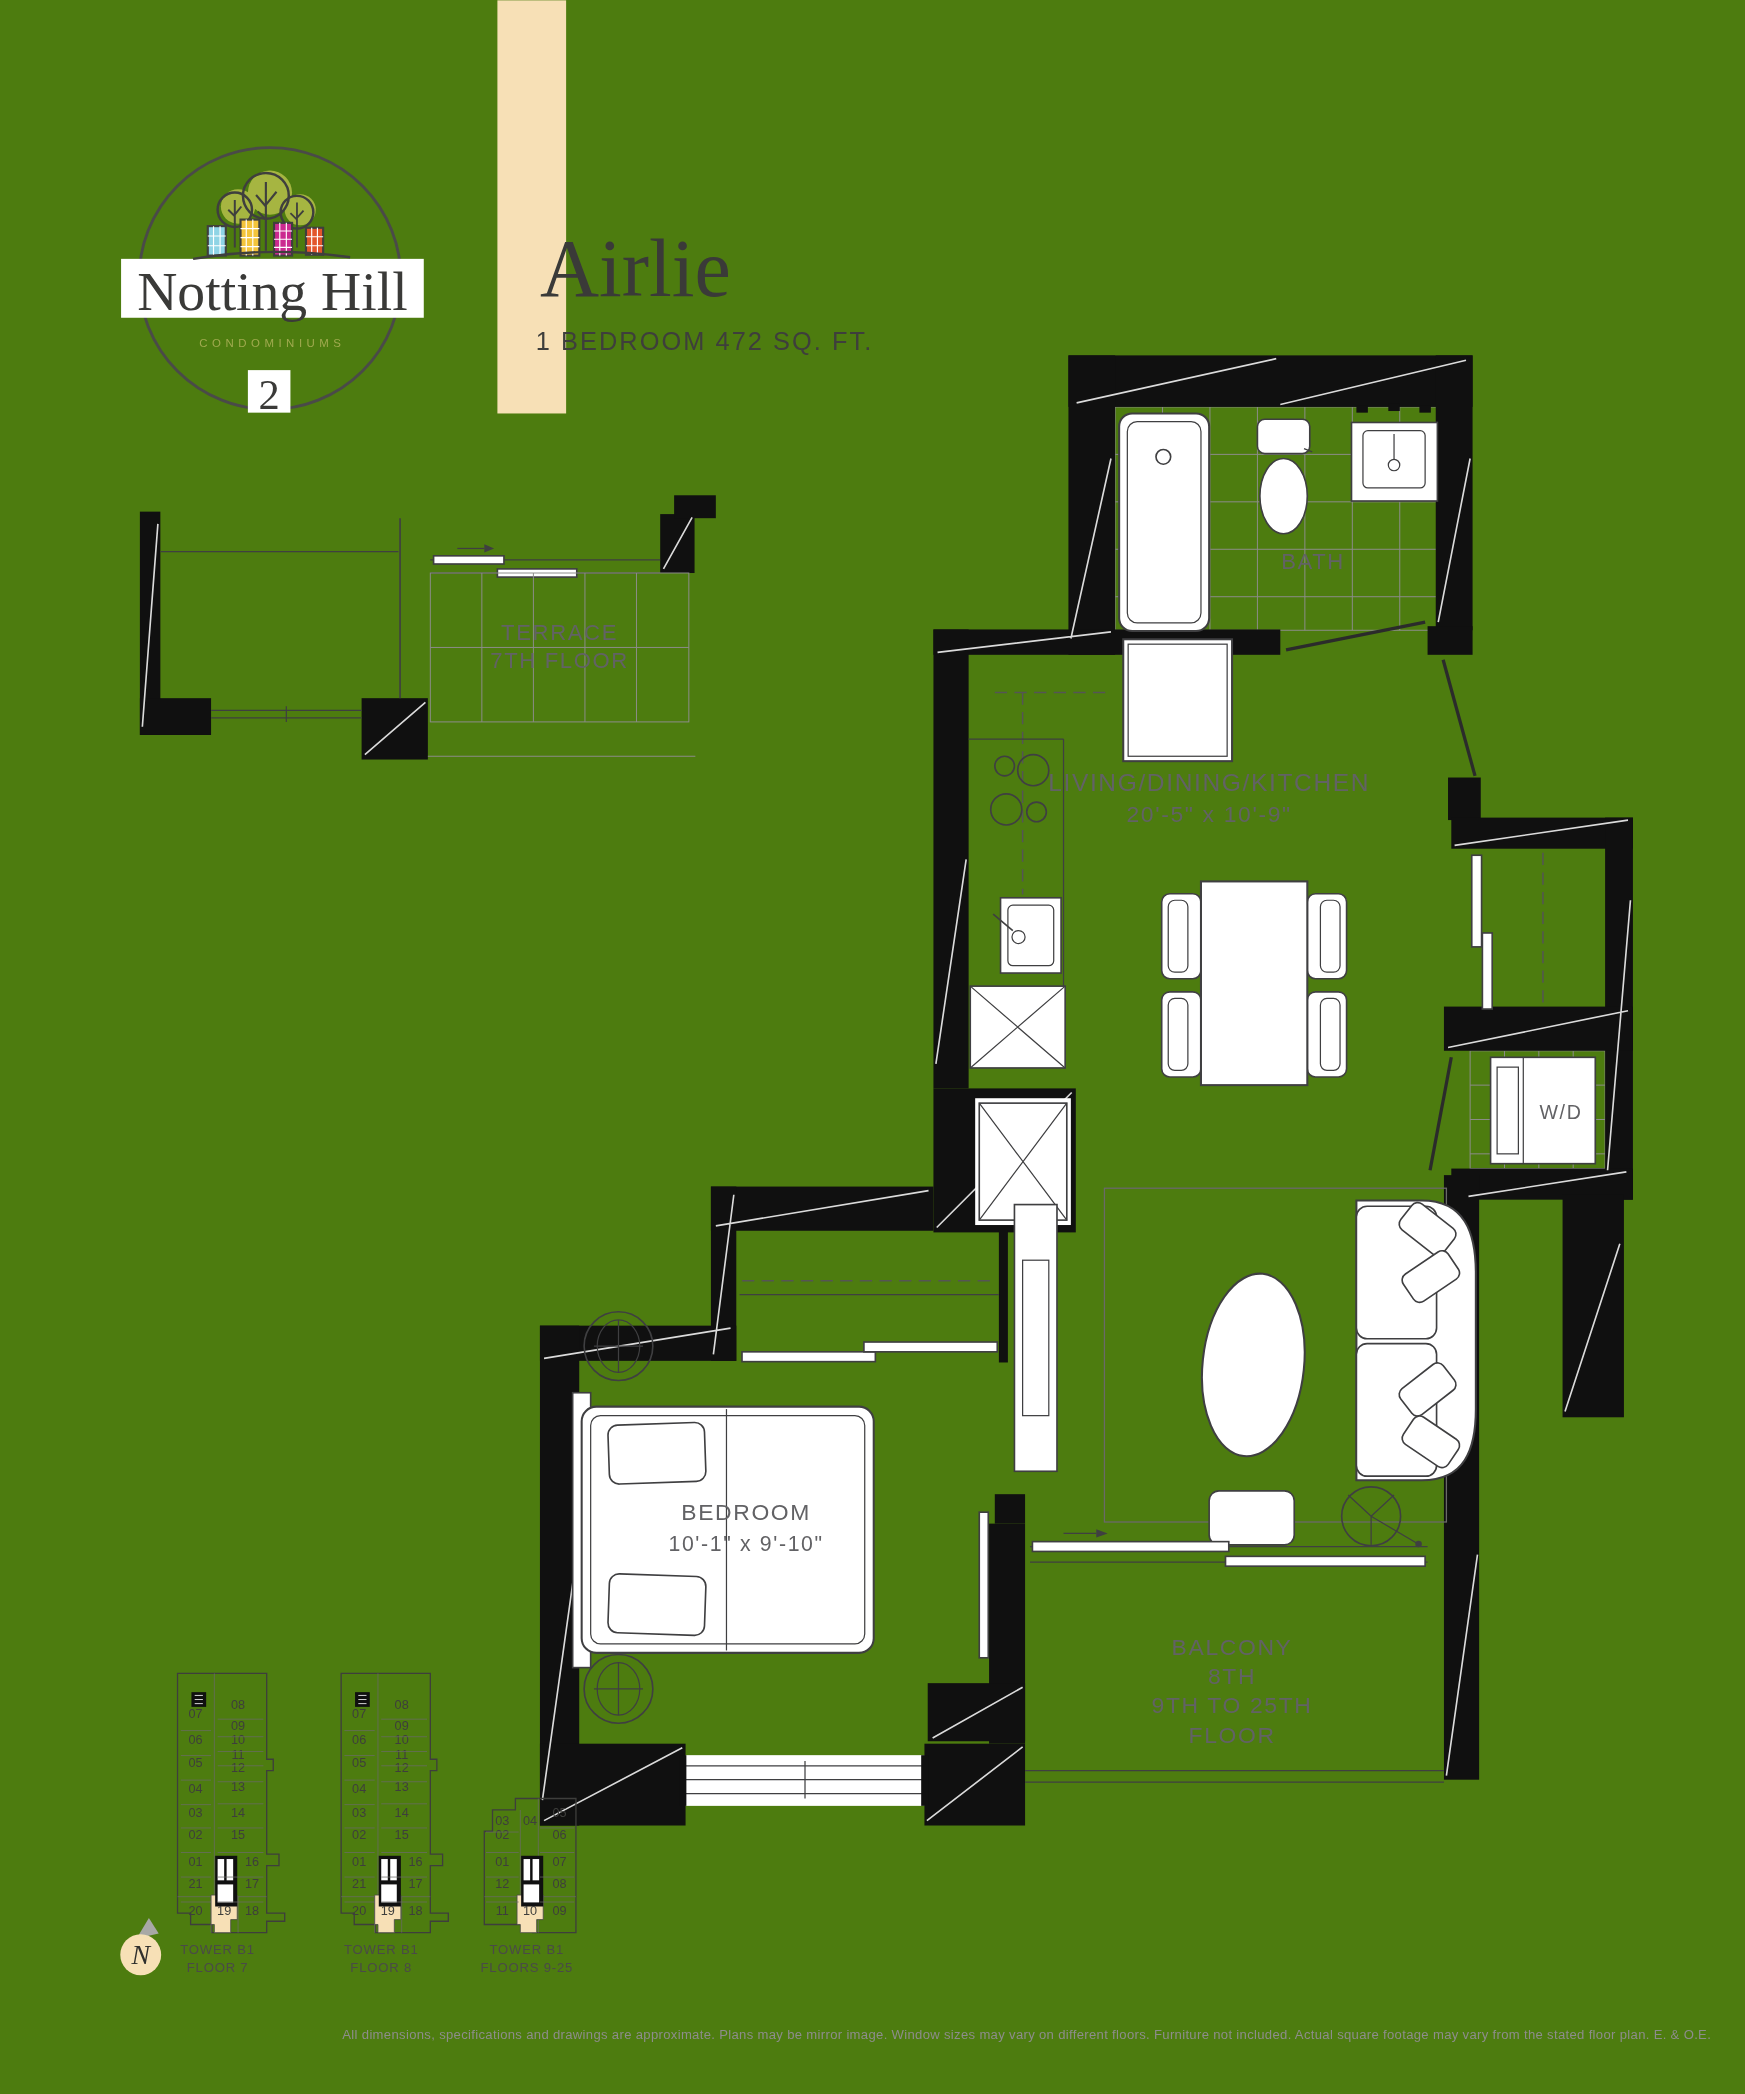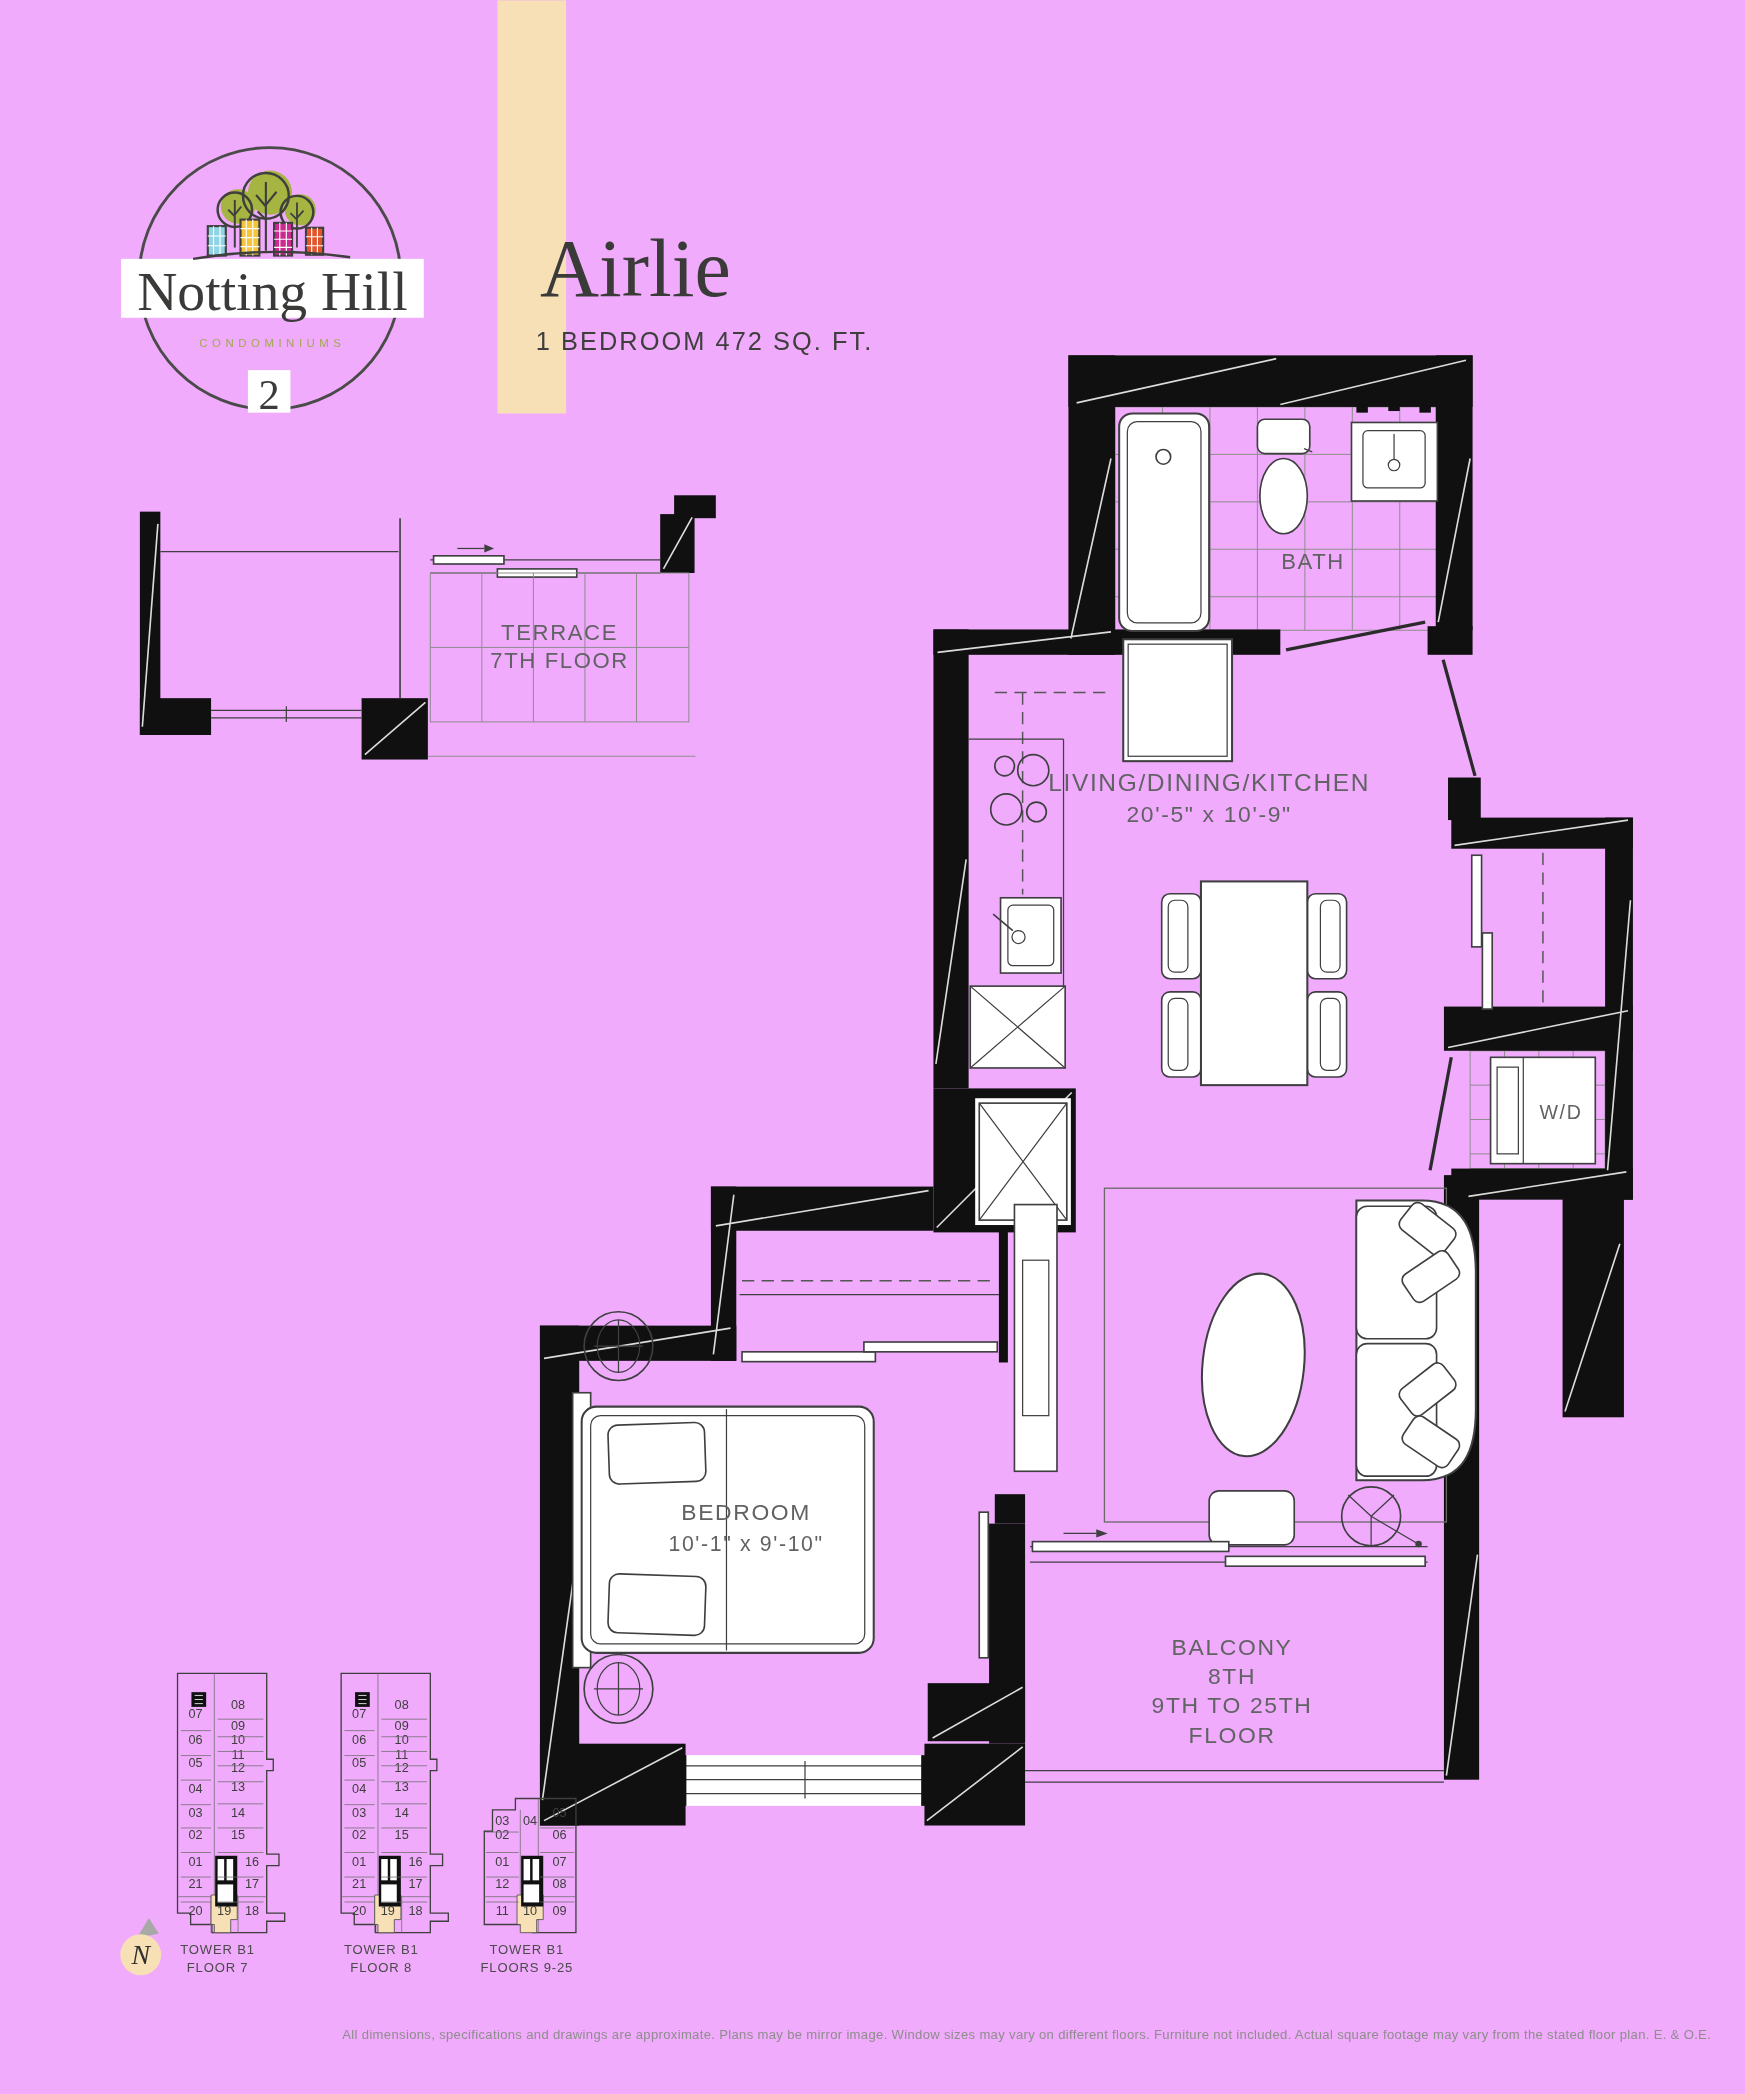--- a/index.html
+++ b/index.html
@@ -1,16 +1,16 @@
 <!DOCTYPE html>
 <html style="font-size:13px"><head>
 <meta charset="utf-8">
 <style>
   html,body{margin:0;padding:0;background:#ffffff;}
-  .page{width:1745px;height:2095px;position:relative;background:#f0abfc;font-family:"Liberation Sans",sans-serif;}
+  .page{width:1745px;height:2095px;position:relative;background:#4d7c0f;font-family:"Liberation Sans",sans-serif;}
   svg{display:block;}
   
   .ser{font-family:"Liberation Serif",serif;}
   .lbl{font-family:"Liberation Sans",sans-serif;fill:#626265;letter-spacing:2px;}
   .kpn{font-family:"Liberation Sans",sans-serif;fill:#3e3e3c;}
   .kplbl{font-family:"Liberation Sans",sans-serif;fill:#4a4a48;letter-spacing:1px;}
   .disc{font-family:"Liberation Sans",sans-serif;fill:#8d8d8b;letter-spacing:.4px;}
   .wall{fill:#101010;stroke:none;}
   .hatch{stroke:rgba(255,255,255,.85);stroke-width:2;fill:none;}
   .thin{stroke:#3f3f41;stroke-width:2;fill:none;}

